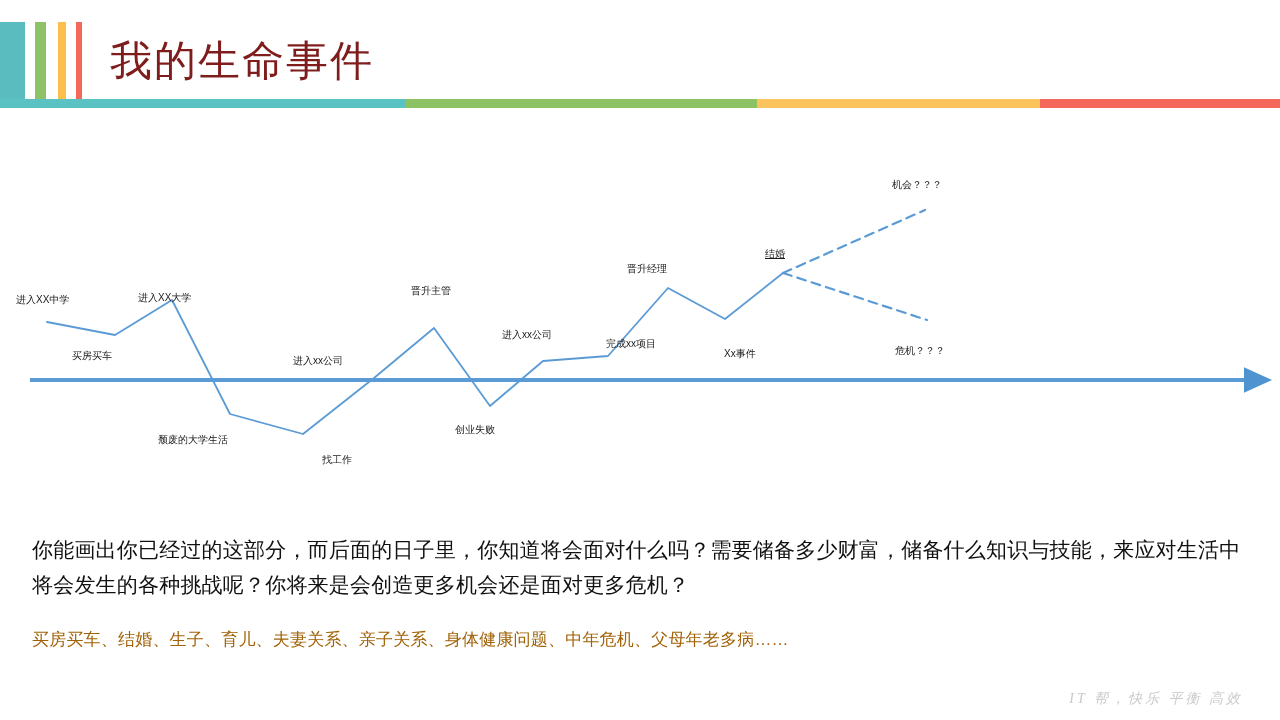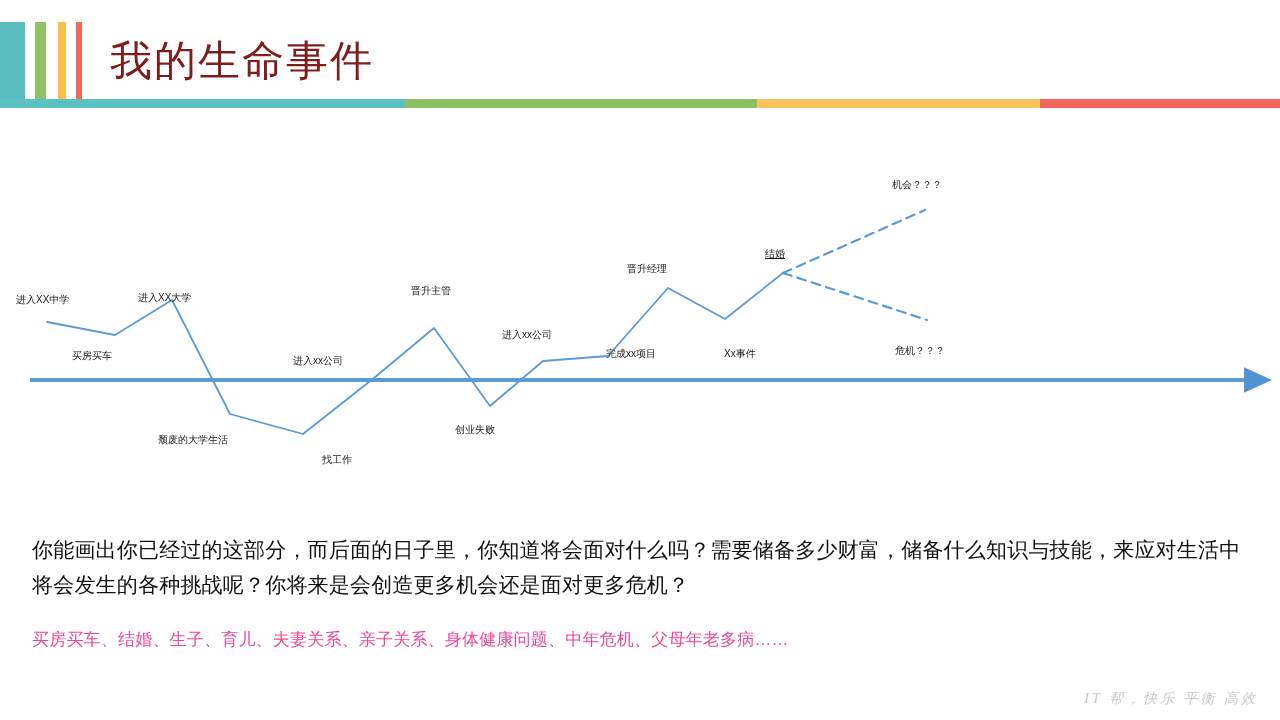--- a/index.html
+++ b/index.html
@@ -82,28 +82,28 @@
     color: #111111;
     letter-spacing: 0.2px;
   }
   #sub-copy {
     position: absolute;
     left: 32px;
     top: 627px;
     width: 1222px;
     font-size: 17px;
     line-height: 26px;
-    color: #ec4899;
+    color: #a16207;
     letter-spacing: 0.2px;
   }
 
   
   #footer-brand {
     position: absolute;
-    right: 22px;
+    right: 37px;
     bottom: 12px;
     font-family: "Liberation Serif", "DejaVu Serif", serif;
     font-style: italic;
     font-size: 14px;
     color: #c9c9c9;
     letter-spacing: 3px;
     white-space: nowrap;
   }
 </style>
 </head>
@@ -144,21 +144,21 @@
   <div id="labels-layer">
       <div class="evt-label" style="left: 16px; top: 183px; text-align: right;">进入XX中学</div>
       <div class="evt-label" style="left: 72px; top: 239px;">买房买车</div>
       <div class="evt-label" style="left: 138px; top: 181px;">进入XX大学</div>
       <div class="evt-label" style="left: 158px; top: 323px; font-family: Liberation Serif, serif;">颓废的大学生活</div>
       <div class="evt-label" style="left: 289px; top: 343px; margin-left: 33px;">找工作</div>
       <div class="evt-label" style="left: 293px; top: 244px;">进入xx公司</div>
       <div class="evt-label" style="left: 411px; top: 174px;">晋升主管</div>
       <div class="evt-label" style="left: 455px; top: 313px;">创业失败</div>
       <div class="evt-label" style="left: 502px; top: 218px;">进入xx公司</div>
-      <div class="evt-label" style="left: 606px; top: 237px;">完成xx项目</div>
+      <div class="evt-label" style="left: 606px; top: 227px;">完成xx项目</div>
       <div class="evt-label" style="left: 627px; top: 152px;">晋升经理</div>
       <div class="evt-label" style="left: 724px; top: 237px;">Xx事件</div>
       <div class="evt-label" style="left: 765px; top: 137px; text-decoration: underline;">结婚</div>
       <div class="evt-label" style="left: 892px; top: 68px;">机会？？？</div>
       <div class="evt-label" style="left: 895px; top: 234px;">危机？？？</div>
     </div>
 </div>
 
 <div id="body-copy">你能画出你已经过的这部分，而后面的日子里，你知道将会面对什么吗？需要储备多少财富，储备什么知识与技能，来应对生活中将会发生的各种挑战呢？你将来是会创造更多机会还是面对更多危机？</div>
 <div id="sub-copy">买房买车、结婚、生子、育儿、夫妻关系、亲子关系、身体健康问题、中年危机、父母年老多病……</div>

